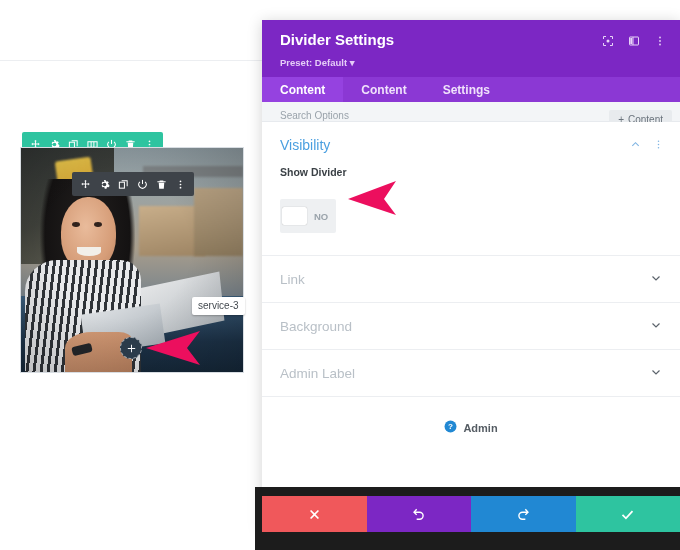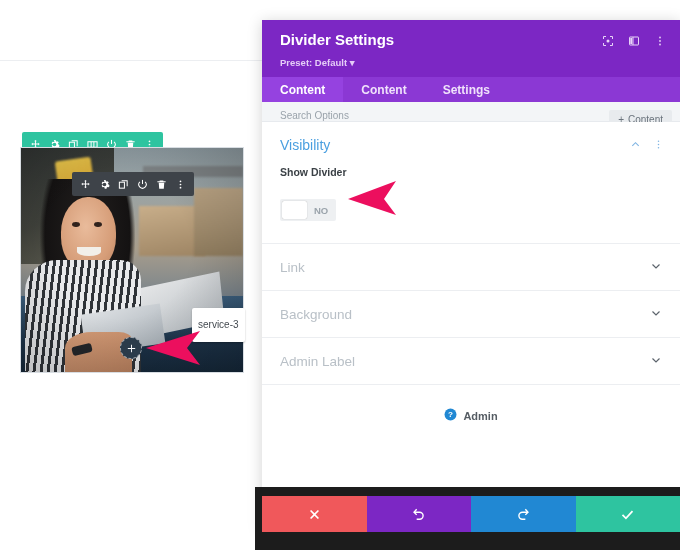--- a/index.html
+++ b/index.html
@@ -124,24 +124,24 @@
   .photo .watch {
     position: absolute; left: 23%; top: 88%; width: 9%; height: 4%;
     background: #23262a; border-radius: 3px; transform: rotate(-14deg);
   }
   .photo .vignette {
     position: absolute; inset: 0;
     background: radial-gradient(ellipse at 45% 45%, rgba(0,0,0,0) 40%, rgba(0,0,0,.22) 100%);
   }
 
   .service-tip {
-    position: absolute; left: 192px; top: 308px;
+    position: absolute; left: 192px; top: 297px;
     background: #ffffff; color: #444a50;
     font-size: 10px; line-height: 1;
-    padding: 12px 6px; border-radius: 2px;
+    padding: 4px 6px; border-radius: 2px;
     box-shadow: 0 1px 2px rgba(0,0,0,.25);
     z-index: 7; white-space: nowrap; text-align: center;
   }
   .add-btn {
     position: absolute; left: 120px; top: 337px;
     width: 22px; height: 22px; border-radius: 50%;
     background: #2b3b4a;
     border: 1px dashed rgba(255,255,255,.55);
     display: flex; align-items: center; justify-content: center;
     color: #fff; z-index: 7;
@@ -199,21 +199,21 @@
     padding: 14px 16px 12px 18px;
   }
   .acc-title-open { color: #4a9fe0; font-size: 14px; }
   .acc-head-icons { display: flex; align-items: center; gap: 12px; color: #7fb4e3; }
 
   .field { padding: 0 18px 22px 18px; }
   .field-label {
     font-size: 10.5px; color: #3b4146; font-weight: bold; margin-bottom: 21px;
   }
   .toggle {
-    width: 56px; height: 22px; background: #eef0f2; border-radius: 2px;
+    width: 56px; height: 34px; background: #eef0f2; border-radius: 2px;
     display: flex; align-items: center; padding: 2px;
   }
   .toggle-knob {
     width: 25px; height: 18px; background: #ffffff; border-radius: 2px;
     box-shadow: 0 0 1px rgba(0,0,0,.35);
   }
   .toggle-text {
     font-size: 9.5px; color: #9aa3ab; font-weight: bold; margin-left: 7px;
   }
 

